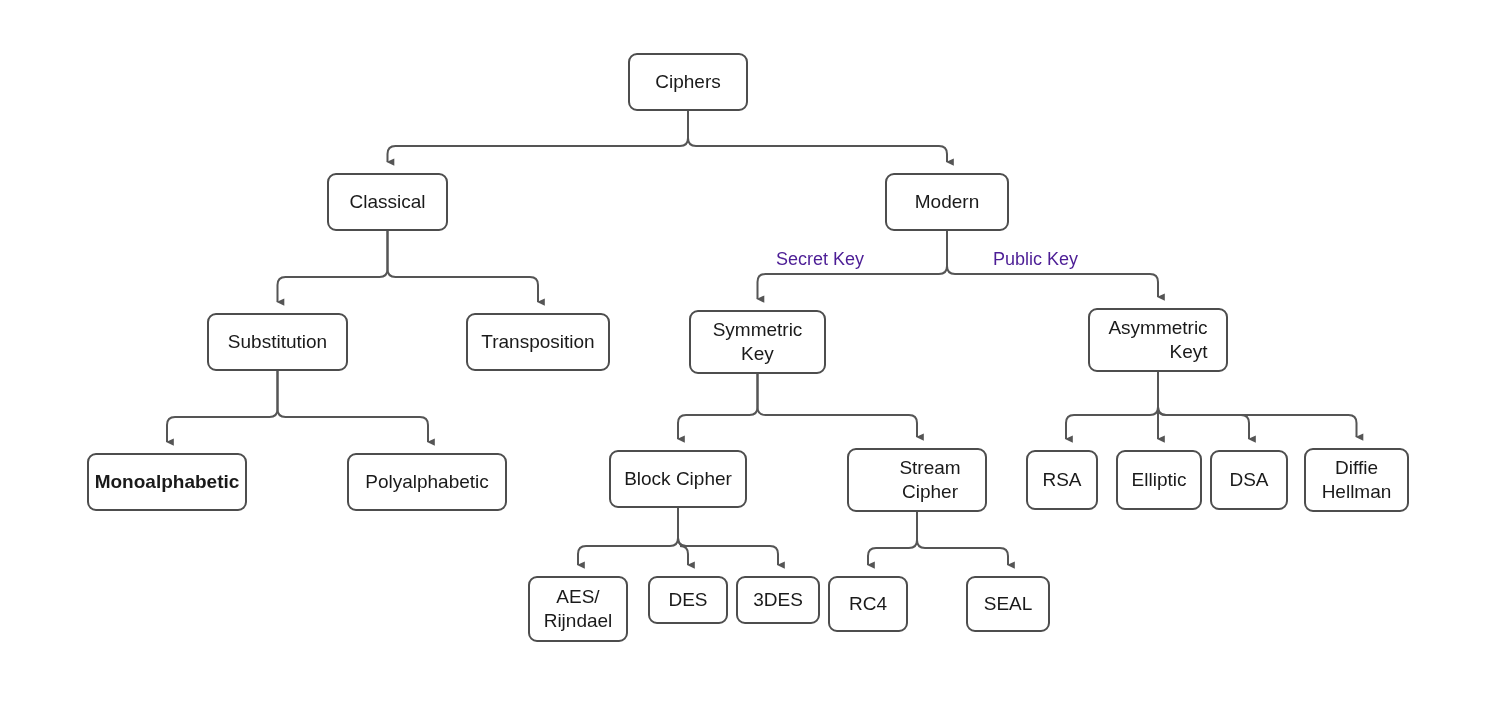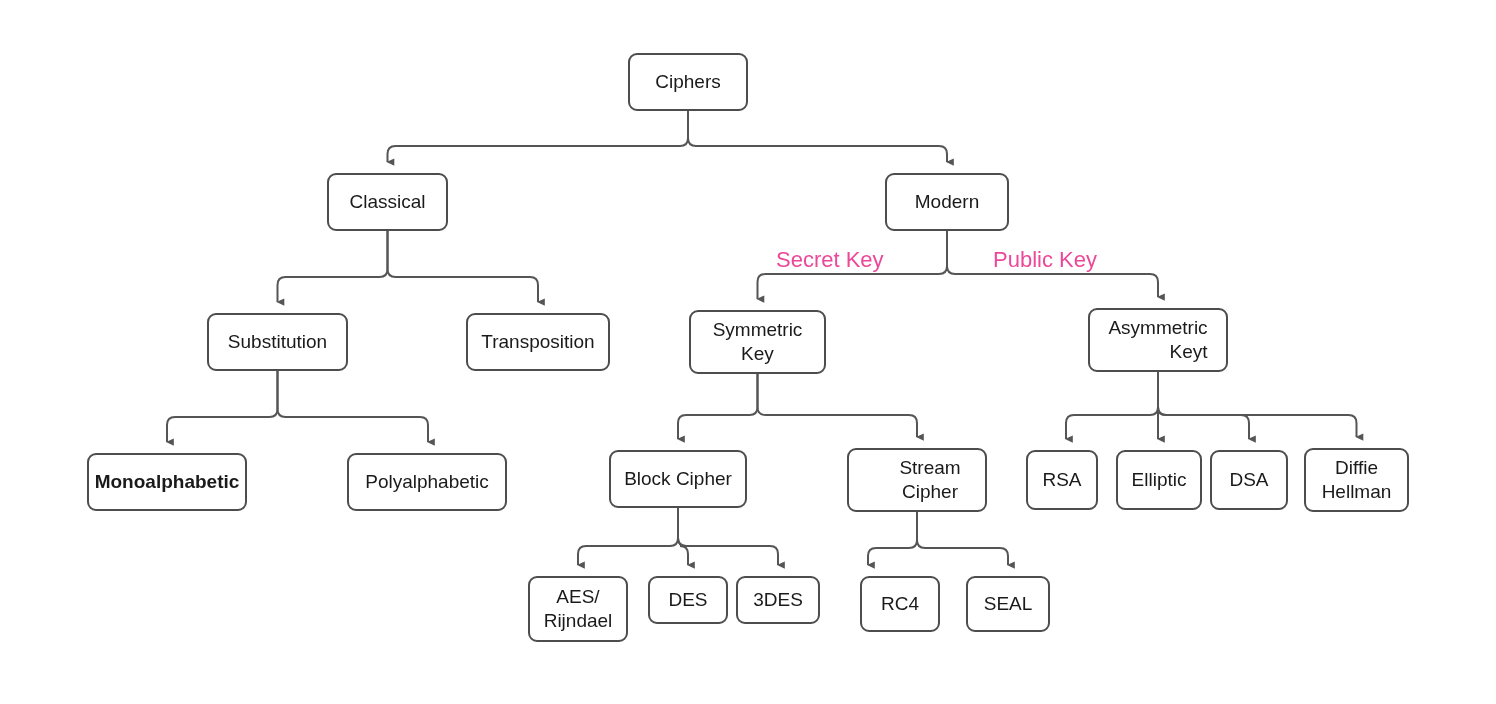--- a/index.html
+++ b/index.html
@@ -35,22 +35,22 @@
     text-align: center;
     color: #1a1a1a;
     font-size: 19px;
     line-height: 24px;
     font-family: "Liberation Sans", sans-serif;
     white-space: pre-line;
     z-index: 2;
   }
   .edge-label {
     position: absolute;
-    color: #ec4899;
-    font-size: 22px;
+    color: #4c1d95;
+    font-size: 18px;
     line-height: 21px;
     font-family: "Liberation Sans", sans-serif;
     background: #ffffff;
     white-space: nowrap;
     z-index: 3;
   }
 </style>
 </head>
 <body>
 
@@ -100,20 +100,20 @@
 Cipher</div>
       <div class="node" style="left: 1026px; top: 450px; width: 72px; height: 60px;">RSA</div>
       <div class="node" style="left: 1116px; top: 450px; width: 86px; height: 60px;">Elliptic</div>
       <div class="node" style="left: 1210px; top: 450px; width: 78px; height: 60px;">DSA</div>
       <div class="node" style="left: 1304px; top: 448px; width: 105px; height: 64px;">Diffie
 Hellman</div>
       <div class="node" style="left: 528px; top: 576px; width: 100px; height: 66px;">AES/
 Rijndael</div>
       <div class="node" style="left: 648px; top: 576px; width: 80px; height: 48px;">DES</div>
       <div class="node" style="left: 736px; top: 576px; width: 84px; height: 48px;">3DES</div>
-      <div class="node" style="left: 828px; top: 576px; width: 80px; height: 56px; margin-left: 32px;">RC4</div>
+      <div class="node" style="left: 828px; top: 576px; width: 80px; height: 56px;">RC4</div>
       <div class="node" style="left: 966px; top: 576px; width: 84px; height: 56px;">SEAL</div>
     </div>
   <div id="label-layer">
       <div class="edge-label" style="left: 776px; top: 249px;">Secret Key</div>
       <div class="edge-label" style="left: 993px; top: 249px;">Public Key</div>
     </div>
 </div>
 
 </body></html>

